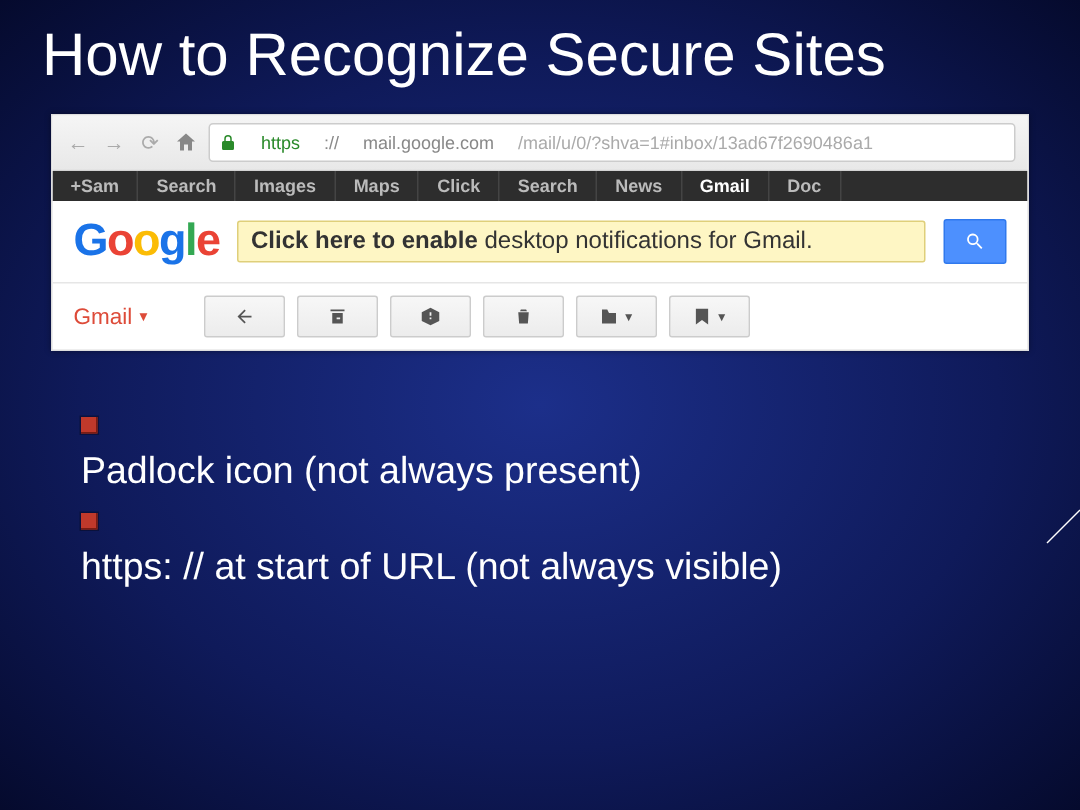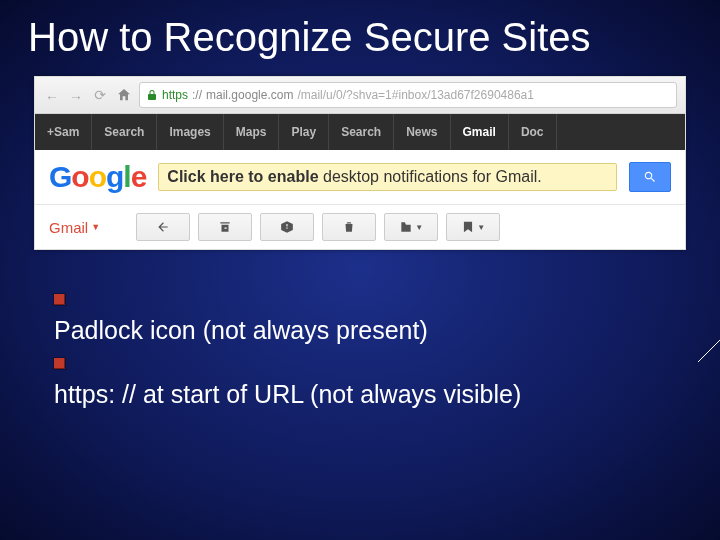--- a/index.html
+++ b/index.html
@@ -59,37 +59,37 @@
   .addr {
     flex: 1;
     display: flex;
     align-items: center;
     height: 24px;
     background: #fff;
     border: 1px solid #ccc;
     border-radius: 3px;
     padding: 0 6px;
     font-size: 12px;
-    gap: 4px;
+    gap: 16px;
     overflow: hidden;
   }
   .lock {
     width: 12px;
     height: 12px;
   }
   .scheme { color: #2a8a2a; font-weight: 500; }
   .sep { color: #888; }
   .host { color: #888; }
   .path { color: #aaa; white-space: nowrap; }
   
   .gbar {
     background: #2d2d2d;
     display: flex;
     align-items: stretch;
-    height: 36px;
+    height: 20px;
     font-size: 12px;
     font-weight: bold;
     color: #bbb;
   }
   .gbar .item {
     padding: 0 12px;
     display: flex;
     align-items: center;
     border-right: 1px solid #444;
     cursor: pointer;
@@ -218,21 +218,21 @@
         <span class="host">mail.google.com</span>
         <span class="path">/mail/u/0/?shva=1#inbox/13ad67f2690486a1</span>
     </div>
   </div>
 
   <div class="gbar" id="gbar">
       <div class="item">+Sam</div>
       <div class="item">Search</div>
       <div class="item">Images</div>
       <div class="item">Maps</div>
-      <div class="item">Play</div>
+      <div class="item">Click</div>
       <div class="item">Search</div>
       <div class="item">News</div>
       <div class="item active">Gmail</div>
       <div class="item">Doc</div>
     </div>
 
   <div class="logorow">
     <div class="glogo">
       <span class="b">G</span><span class="r">o</span><span class="y">o</span><span class="b">g</span><span class="g">l</span><span class="r">e</span>
     </div>

